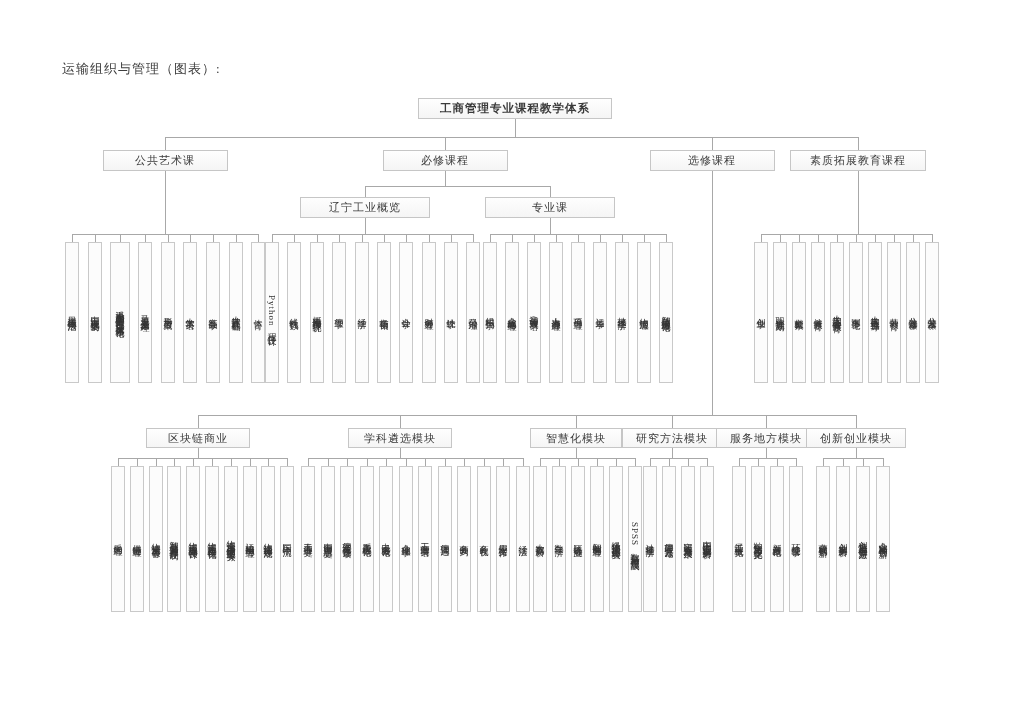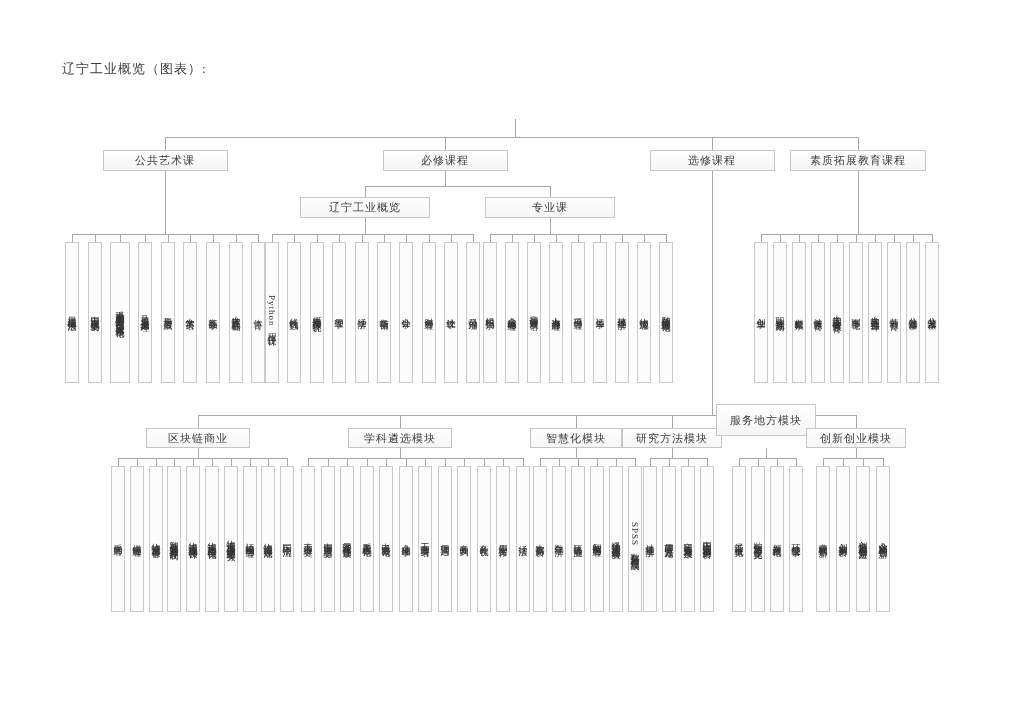--- a/index.html
+++ b/index.html
@@ -25,21 +25,22 @@
     writing-mode:vertical-lr;text-orientation:mixed;text-align:center;
     font-size:9px;line-height:10px;letter-spacing:1px;color:#333333;
     word-break:break-all;
   }
   .cline{position:absolute;background:#a8a8a8;}
 </style>
 </head>
 <body>
 
 <div id="canvas">
-  <div class="doc-title">辽宁工业概览（图表）:</div>
+  <div class="doc-title">运输组织与管理（图表）:</div>
+  <div class="hbox root" style="left:418px;top:98px;width:194px;height:21px;">工商管理专业课程教学体系</div>
 <div class="cline" style="left: 515px; top: 119px; width: 1px; height: 18px;"></div>
     <div class="cline" style="left: 165px; top: 137px; width: 693px; height: 1px;"></div>
     <div class="cline" style="left: 165px; top: 137px; width: 1px; height: 13px;"></div>
     <div class="hbox" style="left: 102.5px; top: 150px; width: 125px; height: 21px;">公共艺术课</div>
     <div class="cline" style="left: 445px; top: 137px; width: 1px; height: 13px;"></div>
     <div class="hbox" style="left: 382.5px; top: 150px; width: 125px; height: 21px;">必修课程</div>
     <div class="cline" style="left: 712px; top: 137px; width: 1px; height: 13px;"></div>
     <div class="hbox" style="left: 649.5px; top: 150px; width: 125px; height: 21px;">选修课程</div>
     <div class="cline" style="left: 858px; top: 137px; width: 1px; height: 13px;"></div>
     <div class="hbox" style="left: 790px; top: 150px; width: 136px; height: 21px;">素质拓展教育课程</div>
@@ -53,21 +54,21 @@
     <div class="cline" style="left: 198px; top: 415px; width: 658px; height: 1px;"></div>
     <div class="cline" style="left: 198px; top: 415px; width: 1px; height: 13px;"></div>
     <div class="hbox" style="left: 146px; top: 428px; width: 104px; height: 20px;">区块链商业</div>
     <div class="cline" style="left: 400px; top: 415px; width: 1px; height: 13px;"></div>
     <div class="hbox" style="left: 348px; top: 428px; width: 104px; height: 20px;">学科遴选模块</div>
     <div class="cline" style="left: 576px; top: 415px; width: 1px; height: 13px;"></div>
     <div class="hbox" style="left: 530px; top: 428px; width: 92px; height: 20px;">智慧化模块</div>
     <div class="cline" style="left: 672px; top: 415px; width: 1px; height: 13px;"></div>
     <div class="hbox" style="left: 622px; top: 428px; width: 100px; height: 20px;">研究方法模块</div>
     <div class="cline" style="left: 766px; top: 415px; width: 1px; height: 13px;"></div>
-    <div class="hbox" style="left: 716px; top: 404px; width: 100px; height: 32px;">服务地方模块</div>
+    <div class="hbox" style="left: 716px; top: 428px; width: 100px; height: 20px;">服务地方模块</div>
     <div class="cline" style="left: 856px; top: 415px; width: 1px; height: 13px;"></div>
     <div class="hbox" style="left: 806px; top: 428px; width: 100px; height: 20px;">创新创业模块</div>
     <div class="cline" style="left: 165px; top: 171px; width: 1px; height: 63px;"></div>
     <div class="cline" style="left: 72px; top: 234px; width: 186px; height: 1px;"></div>
     <div class="cline" style="left: 72px; top: 234px; width: 1px; height: 8px;"></div>
     <div class="leaf" style="left: 65px; top: 242px; width: 14px; height: 141px;">
       <span class="vtext">思想道德与法治</span>
     </div>
     <div class="cline" style="left: 95px; top: 234px; width: 1px; height: 8px;"></div>
     <div class="leaf" style="left: 88px; top: 242px; width: 14px; height: 141px;">

